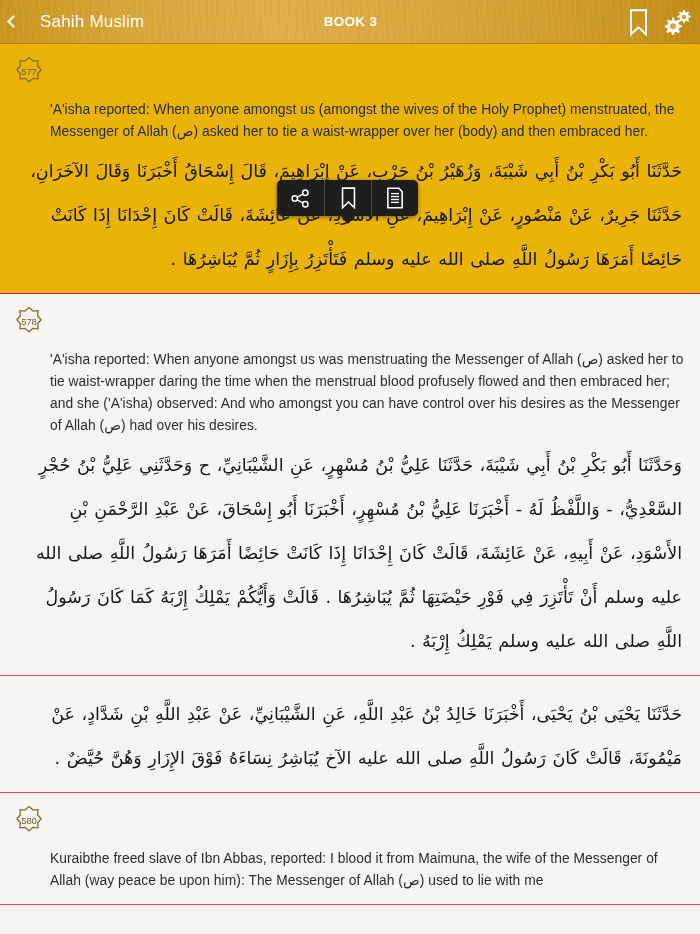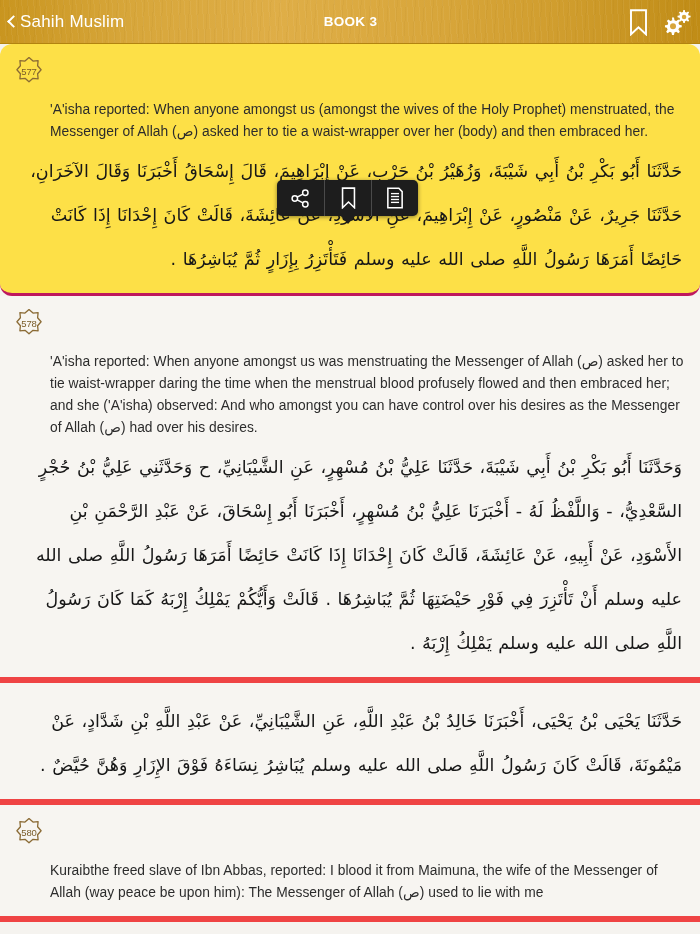--- a/index.html
+++ b/index.html
@@ -39,21 +39,21 @@
         rgba(120,80,0,0.05) 0px, rgba(120,80,0,0.05) 1px,
         rgba(0,0,0,0.00) 1px, rgba(0,0,0,0.00) 9px);
     pointer-events: none;
   }
 
   #back-button {
     position: relative;
     z-index: 2;
     display: flex;
     align-items: center;
-    gap: 2px;
+    gap: 22px;
     padding: 0 10px 0 9px;
     height: 44px;
     cursor: pointer;
   }
   #back-button .chev {
     display: inline-block;
     width: 9px; height: 9px;
     border-left: 2.4px solid #fff;
     border-bottom: 2.4px solid #fff;
     transform: rotate(45deg);
@@ -106,26 +106,25 @@
     width: 700px;
     height: 890px;
     overflow: hidden;
     background: #f5f3ef;
   }
 
   .hadith {
     position: relative;
     padding: 10px 14px 12px 14px;
     background: #f7f5f1;
-    border-bottom: 6px solid #ef4444;
+    border-bottom: 1px solid #ef4444;
   }
   .hadith.selected {
-    background: #fde047;
-    border-bottom: 3px solid #be185d;
-    border-radius: 12px;
+    background: #eab308;
+    border-bottom: 1px solid #be185d;
   }
 
   .hadith-row { display: flex; align-items: flex-start; }
 
   
   .num-badge {
     flex: 0 0 auto;
     position: relative;
     width: 30px; height: 30px;
     margin-top: 2px;
@@ -286,21 +285,21 @@
           <path d="M15 1.6 L19 5.1 L24.1 4.6 L23.6 9.7 L27.1 13.7 L23.6 17.7 L24.1 22.8 L19 22.3 L15 25.8 L11 22.3 L5.9 22.8 L6.4 17.7 L2.9 13.7 L6.4 9.7 L5.9 4.6 L11 5.1 Z" fill="none" stroke="#8a6a34" stroke-width="1.3" stroke-linejoin="round"></path>
         </svg>
         <span class="num">578</span>
       </div>
       <div class="eng-text">'A'isha reported: When anyone amongst us was menstruating the Messenger of Allah (ص) asked her to tie waist-wrapper daring the time when the menstrual blood profusely flowed and then embraced her; and she ('A'isha) observed: And who amongst you can have control over his desires as the Messenger of Allah (ص) had over his desires.</div>
     </div>
     <div class="arabic">وَحَدَّثَنَا أَبُو بَكْرِ بْنُ أَبِي شَيْبَةَ، حَدَّثَنَا عَلِيُّ بْنُ مُسْهِرٍ، عَنِ الشَّيْبَانِيِّ، ح وَحَدَّثَنِي عَلِيُّ بْنُ حُجْرٍ السَّعْدِيُّ، - وَاللَّفْظُ لَهُ - أَخْبَرَنَا عَلِيُّ بْنُ مُسْهِرٍ، أَخْبَرَنَا أَبُو إِسْحَاقَ، عَنْ عَبْدِ الرَّحْمَنِ بْنِ الأَسْوَدِ، عَنْ أَبِيهِ، عَنْ عَائِشَةَ، قَالَتْ كَانَ إِحْدَانَا إِذَا كَانَتْ حَائِضًا أَمَرَهَا رَسُولُ اللَّهِ صلى الله عليه وسلم أَنْ تَأْتَزِرَ فِي فَوْرِ حَيْضَتِهَا ثُمَّ يُبَاشِرُهَا . قَالَتْ وَأَيُّكُمْ يَمْلِكُ إِرْبَهُ كَمَا كَانَ رَسُولُ اللَّهِ صلى الله عليه وسلم يَمْلِكُ إِرْبَهُ .</div>
   </div>
 
   <div class="hadith">
-    <div class="arabic">حَدَّثَنَا يَحْيَى بْنُ يَحْيَى، أَخْبَرَنَا خَالِدُ بْنُ عَبْدِ اللَّهِ، عَنِ الشَّيْبَانِيِّ، عَنْ عَبْدِ اللَّهِ بْنِ شَدَّادٍ، عَنْ مَيْمُونَةَ، قَالَتْ كَانَ رَسُولُ اللَّهِ صلى الله عليه وسلم يُبَاشِرُ نِسَاءَهُ فَوْقَ الإِزَارِ وَهُنَّ حُيَّضٌ .</div>
+    <div class="arabic">حَدَّثَنَا يَحْيَى بْنُ يَحْيَى، أَخْبَرَنَا خَالِدُ بْنُ عَبْدِ اللَّهِ، عَنِ الشَّيْبَانِيِّ، عَنْ عَبْدِ اللَّهِ بْنِ شَدَّادٍ، عَنْ مَيْمُونَةَ، قَالَتْ كَانَ رَسُولُ اللَّهِ صلى الله عليه الآخ يُبَاشِرُ نِسَاءَهُ فَوْقَ الإِزَارِ وَهُنَّ حُيَّضٌ .</div>
   </div>
 
   <div class="hadith">
     <div class="hadith-row">
       <div class="num-badge">
         <svg class="star" viewBox="0 0 30 30">
           <path d="M15 1.6 L19 5.1 L24.1 4.6 L23.6 9.7 L27.1 13.7 L23.6 17.7 L24.1 22.8 L19 22.3 L15 25.8 L11 22.3 L5.9 22.8 L6.4 17.7 L2.9 13.7 L6.4 9.7 L5.9 4.6 L11 5.1 Z" fill="none" stroke="#8a6a34" stroke-width="1.3" stroke-linejoin="round"></path>
         </svg>
         <span class="num">580</span>
       </div>

